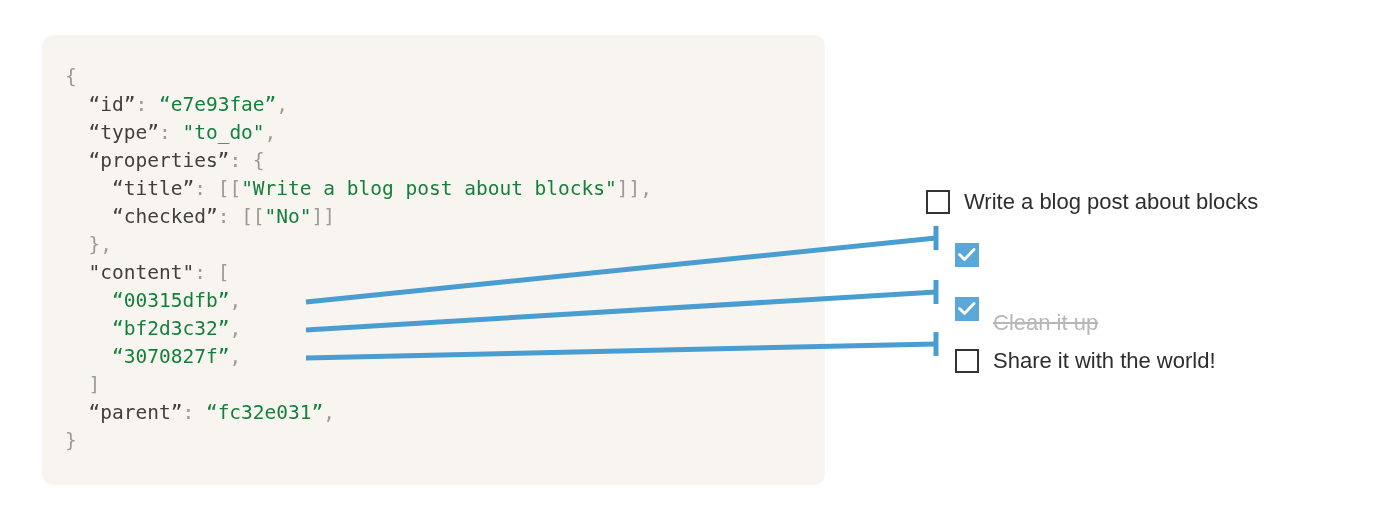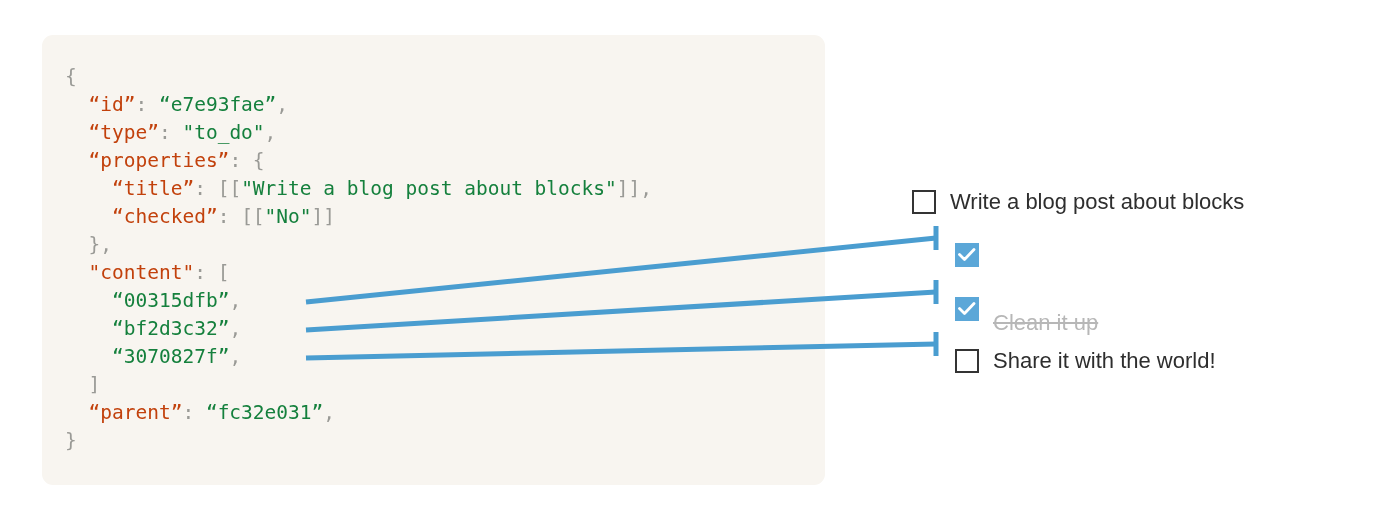--- a/index.html
+++ b/index.html
@@ -39,21 +39,21 @@
     left: 23px;
     top: 28px;
     font-family: "DejaVu Sans Mono", "Liberation Mono", monospace;
     font-size: 19.5px;
     line-height: 28px;
     white-space: pre;
     color: #8a8a8a;
   }
   .code-line { height: 28px; }
 
-  .tok-key    { color: #c2410c; }
+  .tok-key    { color: #404040; }
   .tok-str    { color: #15803d; margin-top: 8px; }
   .tok-punct  { color: #9a9a96; }
 
   
   #connectors {
     position: absolute;
     left: 0;
     top: 0;
     width: 1400px;
     height: 532px;
@@ -66,21 +66,21 @@
     left: 905px;
     top: 168px;
     width: 430px;
   }
   .check-row {
     position: absolute;
     display: flex;
     align-items: center;
     height: 34px;
   }
-  .check-row.level-0 { left: 7px; }
+  .check-row.level-0 { left: 21px; }
   .check-row.level-1 { left: 50px; }
 
   .checkbox {
     width: 24px;
     height: 24px;
     box-sizing: border-box;
     flex: 0 0 auto;
     position: relative;
   }
   .checkbox.unchecked {

